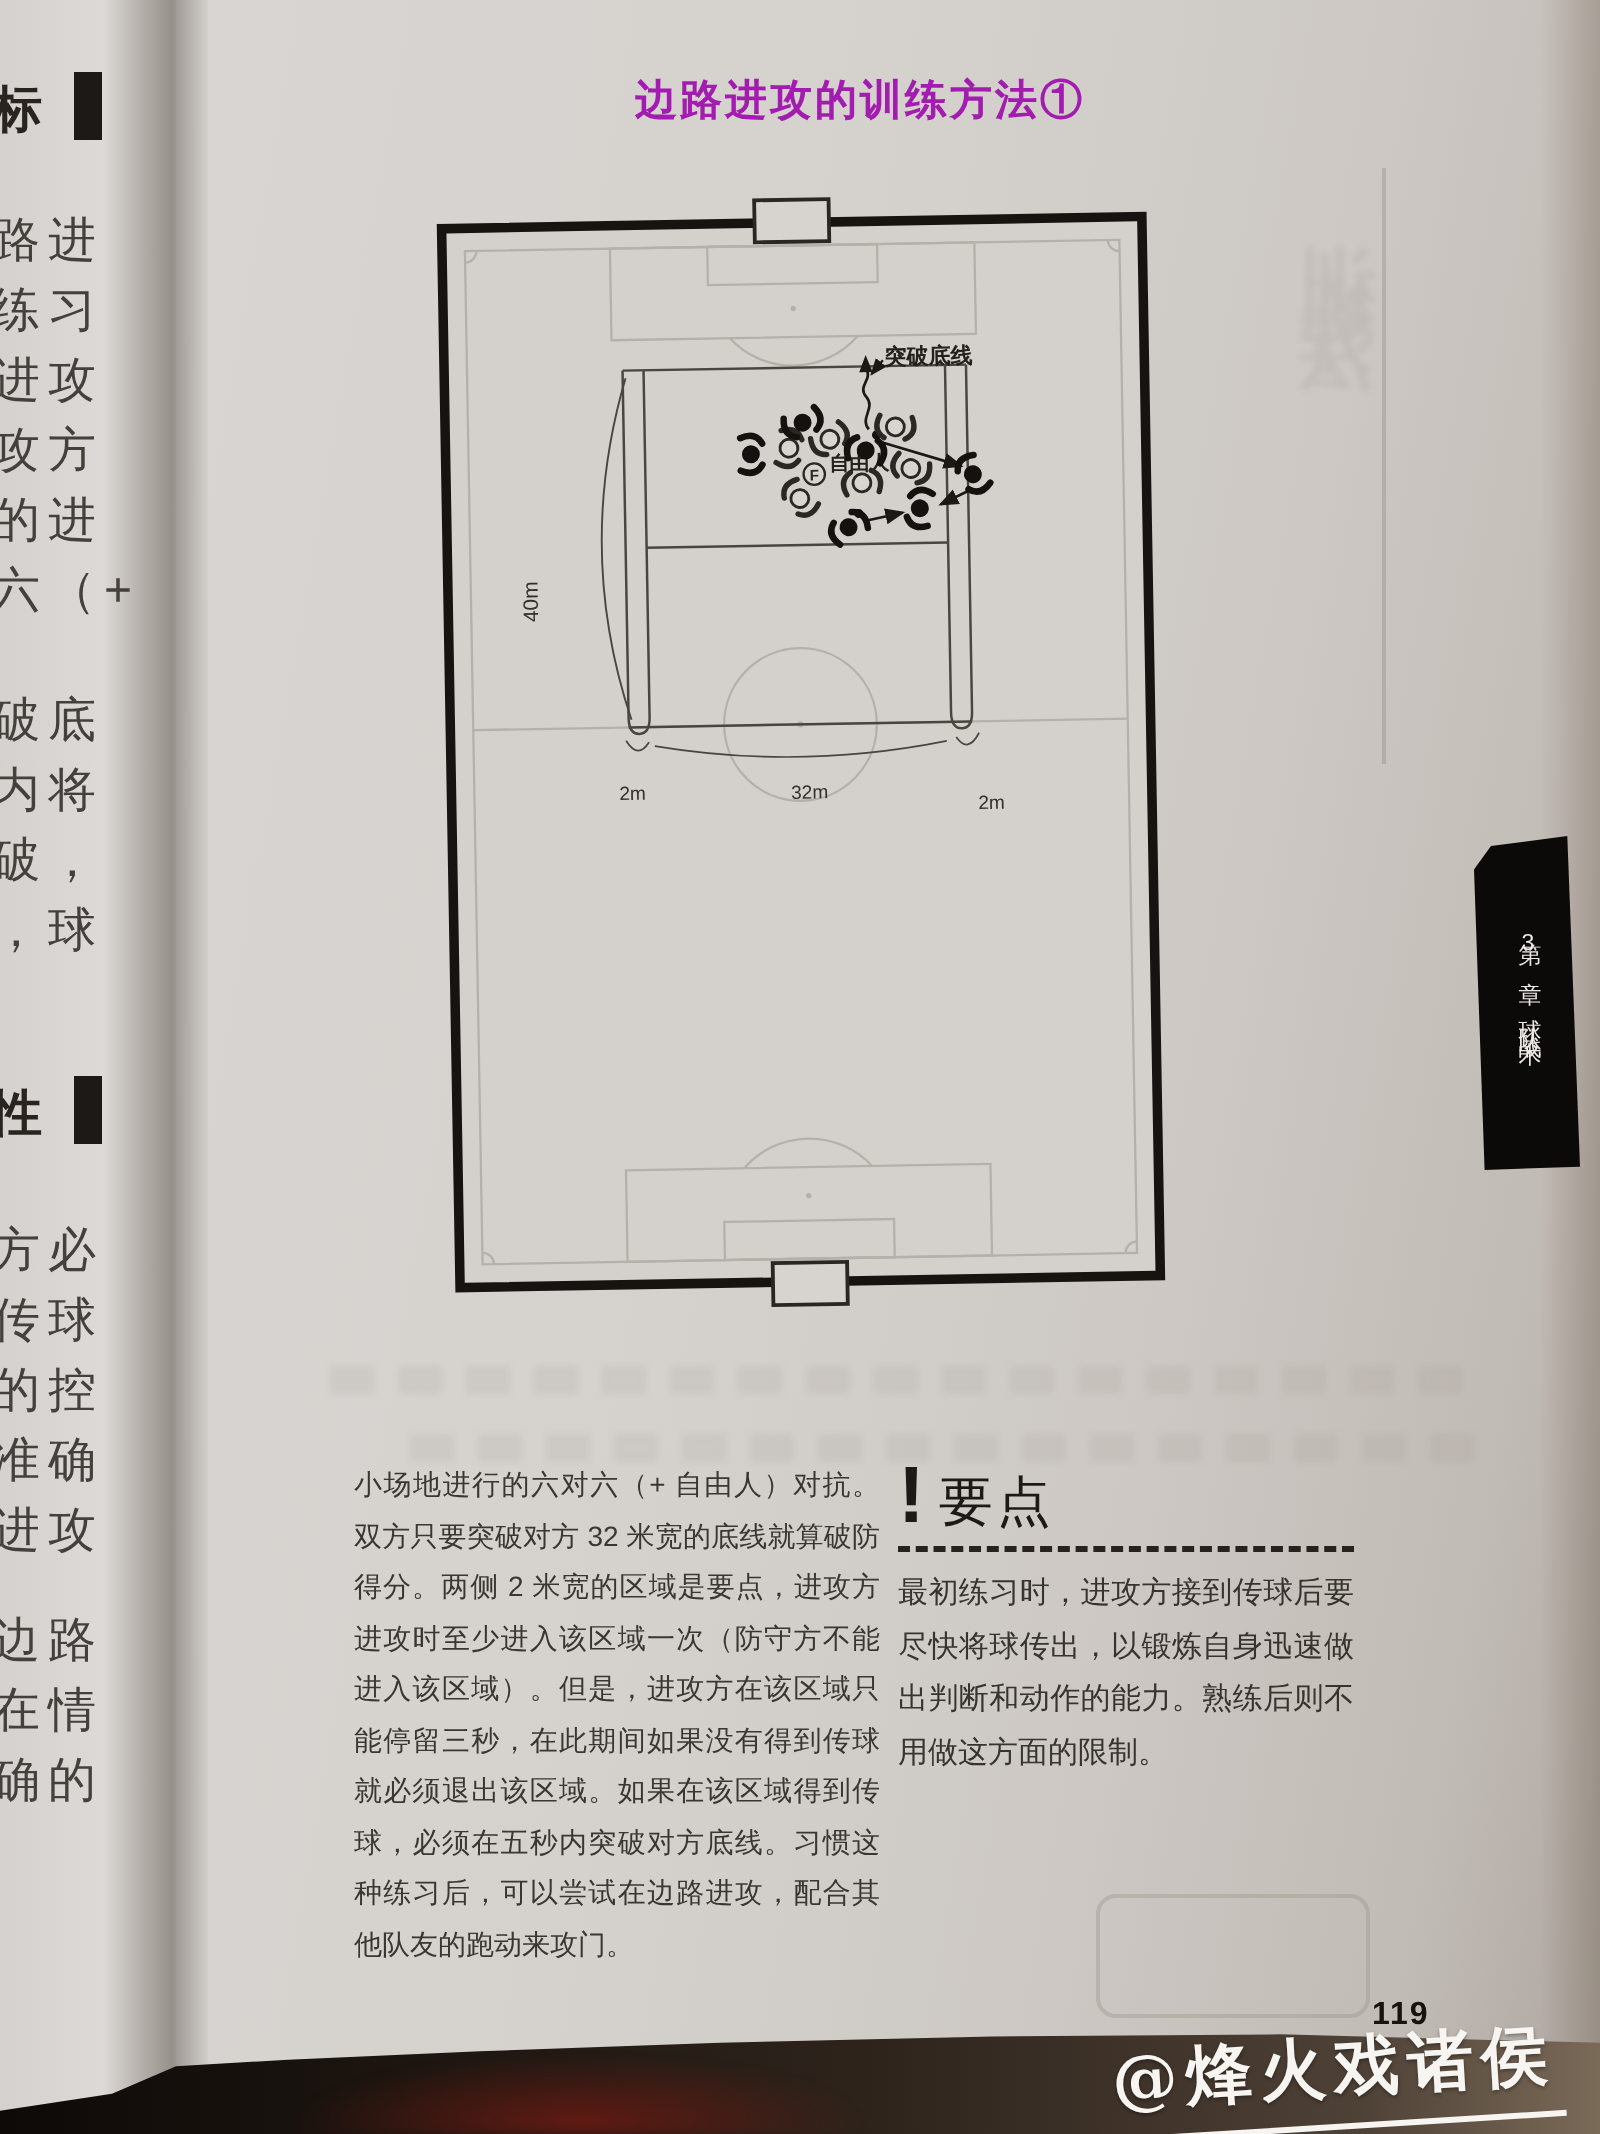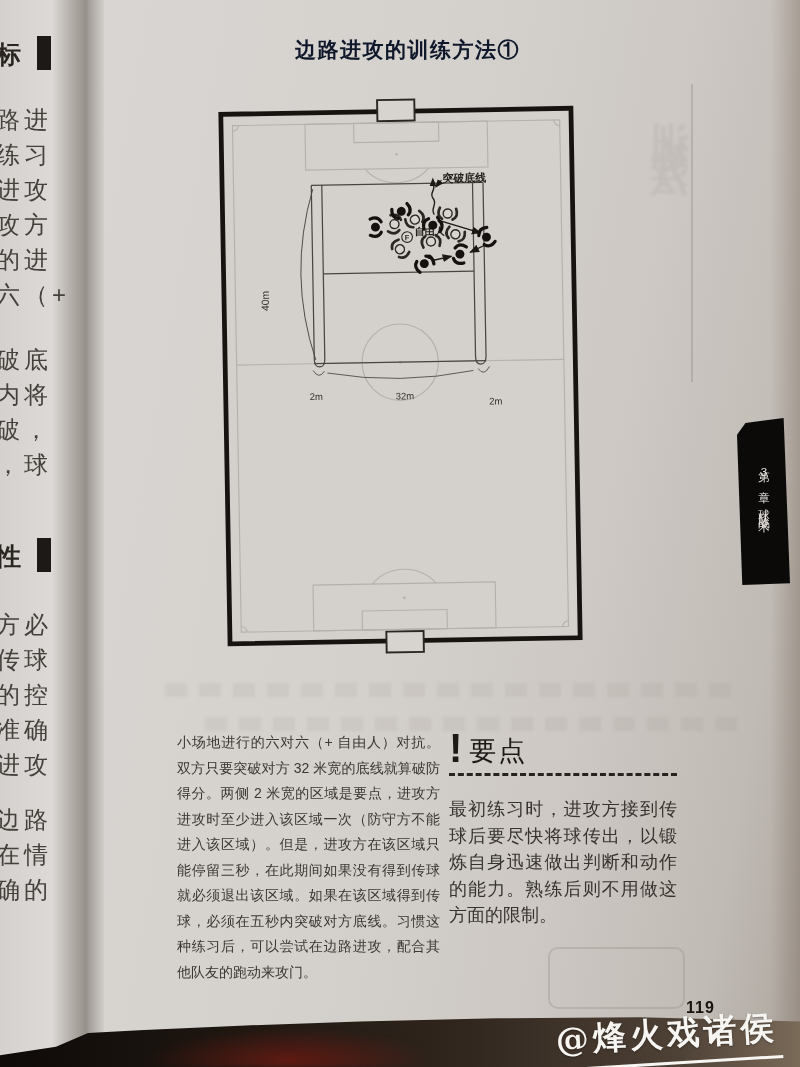--- a/index.html
+++ b/index.html
@@ -27,33 +27,33 @@
   .ghost-vtext{position:absolute;left:644px;top:92px;height:270px;z-index:2;
      writing-mode:vertical-rl;text-orientation:upright;transform:scaleX(-1);
      font-weight:bold;font-size:38px;letter-spacing:12px;color:#8f867e;opacity:.16;filter:blur(1.5px);}
   .ghost-line{position:absolute;left:691px;top:84px;width:2px;height:298px;background:rgba(140,132,124,.35);z-index:2;}
   .ghost-box{position:absolute;left:548px;top:947px;width:133px;height:58px;border:2px solid rgba(150,142,133,.35);
      border-radius:10px;z-index:2;}
   .ghost-row{position:absolute;height:14px;z-index:2;opacity:.5;filter:blur(1.5px);
      background:repeating-linear-gradient(90deg,rgba(150,143,135,.28) 0 22px,transparent 22px 34px);}
 
   
-  .page-title{position:absolute;left:295px;top:36px;width:270px;text-align:left;z-index:5;
-     font-size:21px;font-weight:bold;color:#0f172a;letter-spacing:1.5px;}
+  .page-title{position:absolute;left:295px;top:36px;width:270px;text-align:center;z-index:5;
+     font-size:21px;font-weight:bold;color:#a21caf;letter-spacing:1.5px;}
   .diagram{position:absolute;left:216px;top:96px;width:369px;height:562px;z-index:5;transform:rotate(-1deg);}
   .diagram svg{width:100%;height:100%;display:block;overflow:visible;
      font-family:"Liberation Sans", sans-serif;}
   .description{position:absolute;left:177px;top:730px;width:263px;z-index:5;
      font-size:14px;line-height:25.5px;color:#3a3631;text-align:justify;}
   .keypoints{position:absolute;left:449px;top:722px;width:228px;z-index:5;color:#1c1916;}
   .kp-head{display:flex;align-items:flex-end;gap:7px;height:46px;}
   .kp-mark{font-size:40px;font-weight:bold;line-height:40px;}
   .kp-heading{font-size:27px;font-weight:normal;line-height:34px;letter-spacing:2px;}
   .kp-divider{border-top:3px dashed #26221e;margin-top:5px;}
-  .kp-body{margin-top:20px;font-size:18px;line-height:26.5px;color:#37332e;text-align:justify;}
+  .kp-body{margin-top:8px;font-size:15px;line-height:26.5px;color:#37332e;text-align:justify;}
   .page-number{position:absolute;left:686px;top:999px;z-index:6;font-size:16px;font-weight:bold;color:#17130f;letter-spacing:1px;}
 
   
   .chapter-tab{position:absolute;left:737px;top:418px;width:53px;height:167px;background:#0c0a09;z-index:8;
      clip-path:polygon(16% 3%,88% 0%,100% 99%,10% 100%,0 10%);
      display:flex;flex-direction:column;align-items:center;padding-top:44px;box-sizing:border-box;}
   .tab-txt{writing-mode:vertical-rl;text-orientation:upright;color:#ece9e5;letter-spacing:4px;font-size:11.5px;}
   .tab-gap{height:14px;}
 
   

